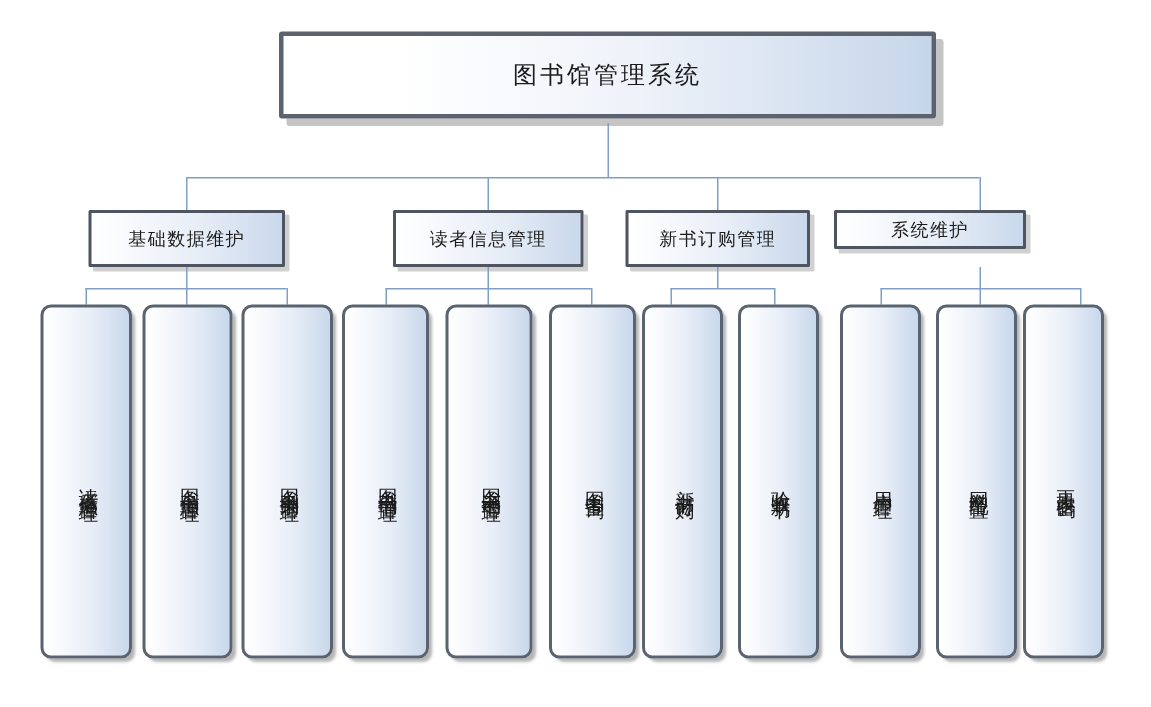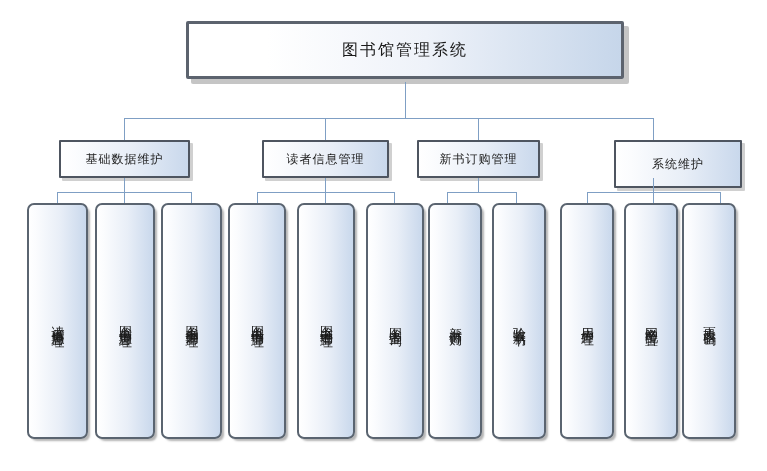--- a/index.html
+++ b/index.html
@@ -93,21 +93,21 @@
 
   <div class="node lvl2" style="left:59px;top:140px;width:131px;height:38px;">
     <span>基础数据维护</span>
   </div>
   <div class="node lvl2" style="left:262px;top:140px;width:127px;height:38px;">
     <span>读者信息管理</span>
   </div>
   <div class="node lvl2" style="left:417px;top:140px;width:123px;height:38px;">
     <span>新书订购管理</span>
   </div>
-  <div class="node lvl2" style="left:614px;top:140px;width:128px;height:48px;">
+  <div class="node lvl2" style="left:556px;top:140px;width:128px;height:26px;">
     <span>系统维护</span>
   </div>
 
   <div class="conn v" style="left:124px;top:178px;width:1px;height:14px;"></div>
   <div class="conn h" style="left:57px;top:192px;width:134px;height:1px;"></div>
   <div class="conn v" style="left:57px;top:192px;width:1px;height:11px;"></div>
   <div class="conn v" style="left:124px;top:192px;width:1px;height:11px;"></div>
   <div class="conn v" style="left:191px;top:192px;width:1px;height:11px;"></div>
 
   <div class="conn v" style="left:325px;top:178px;width:1px;height:14px;"></div>

